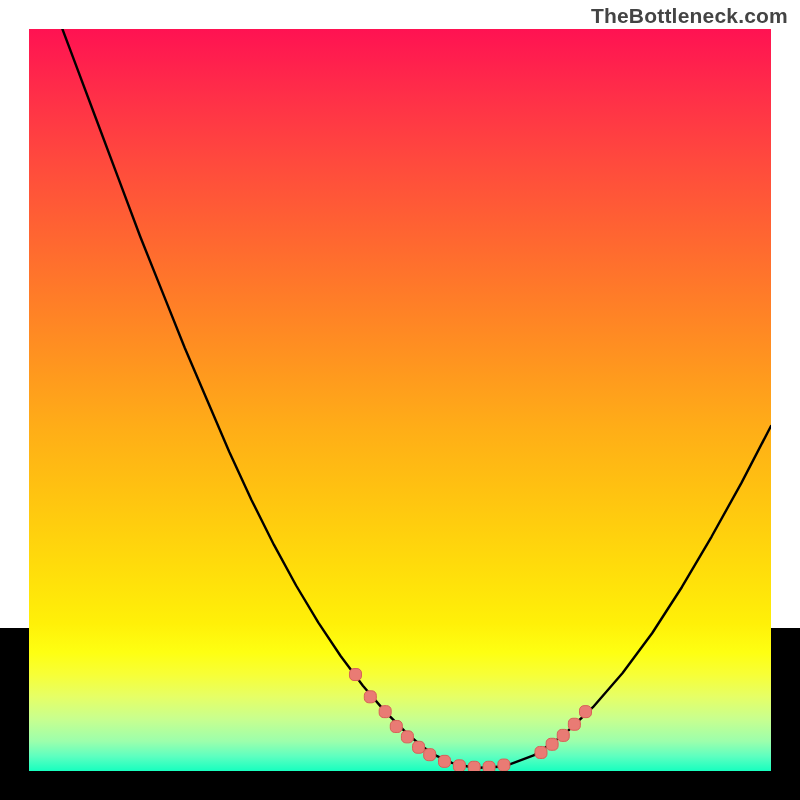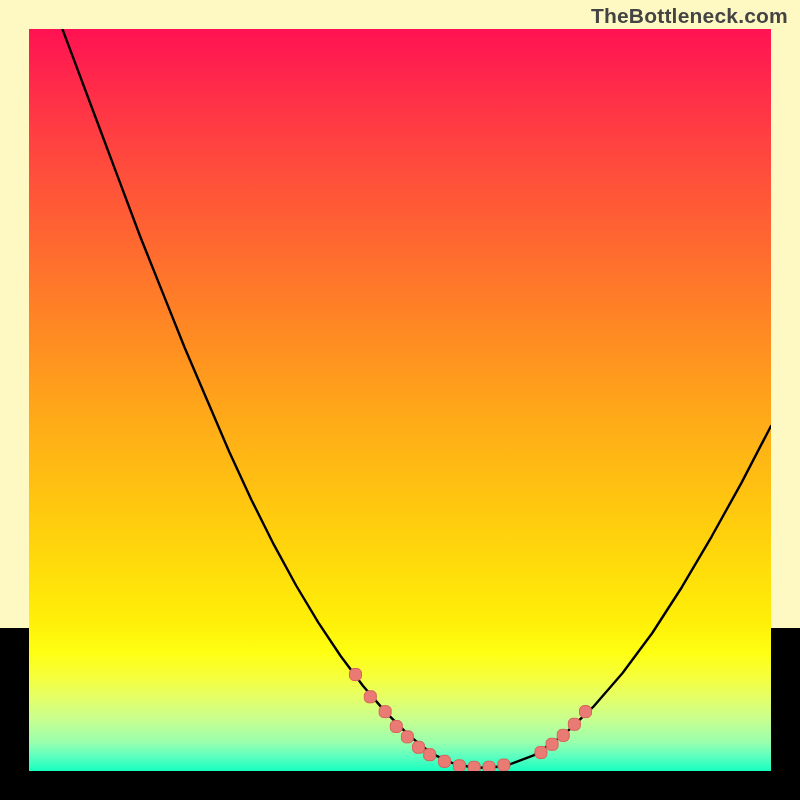--- a/index.html
+++ b/index.html
@@ -8,21 +8,21 @@
     width: 800px;
     height: 800px;
     background: #000;
     overflow: hidden;
     font-family: Arial, Helvetica, sans-serif;
   }
   .frame {
     position: relative;
     width: 800px;
     height: 628px;
-    background: #fef9c3;
+    background: #ffffff;
   }
   .watermark {
     position: absolute;
     top: 4px;
     right: 12px;
     color: #444;
     font-size: 21px;
     font-weight: 600;
     letter-spacing: 0.2px;
     z-index: 50;

